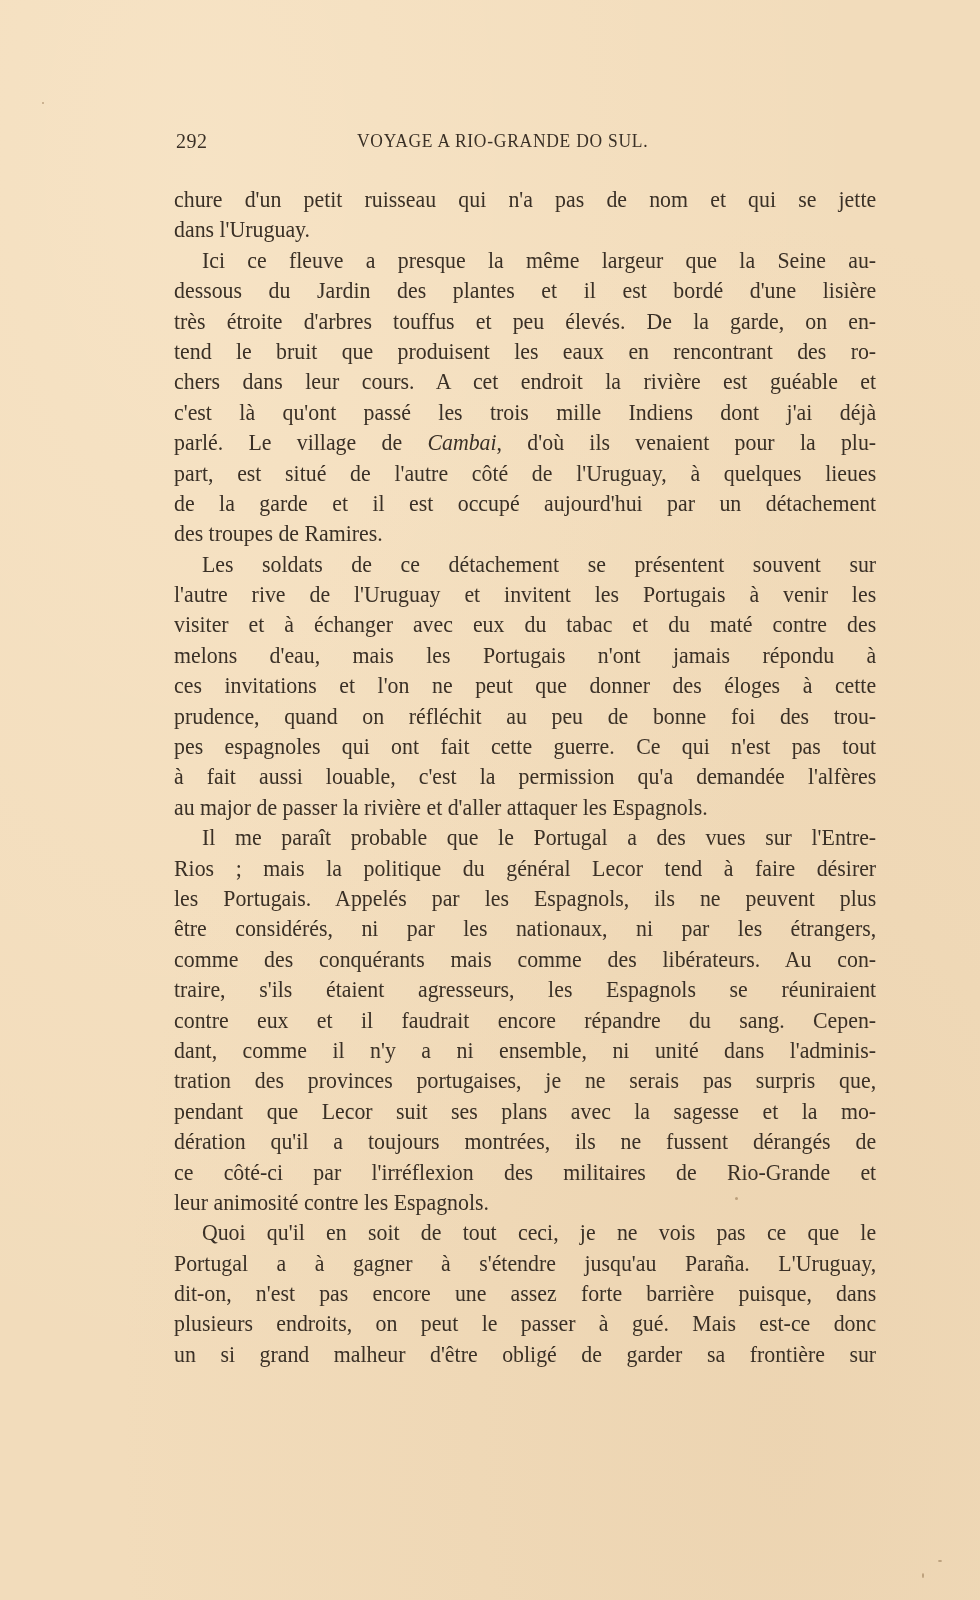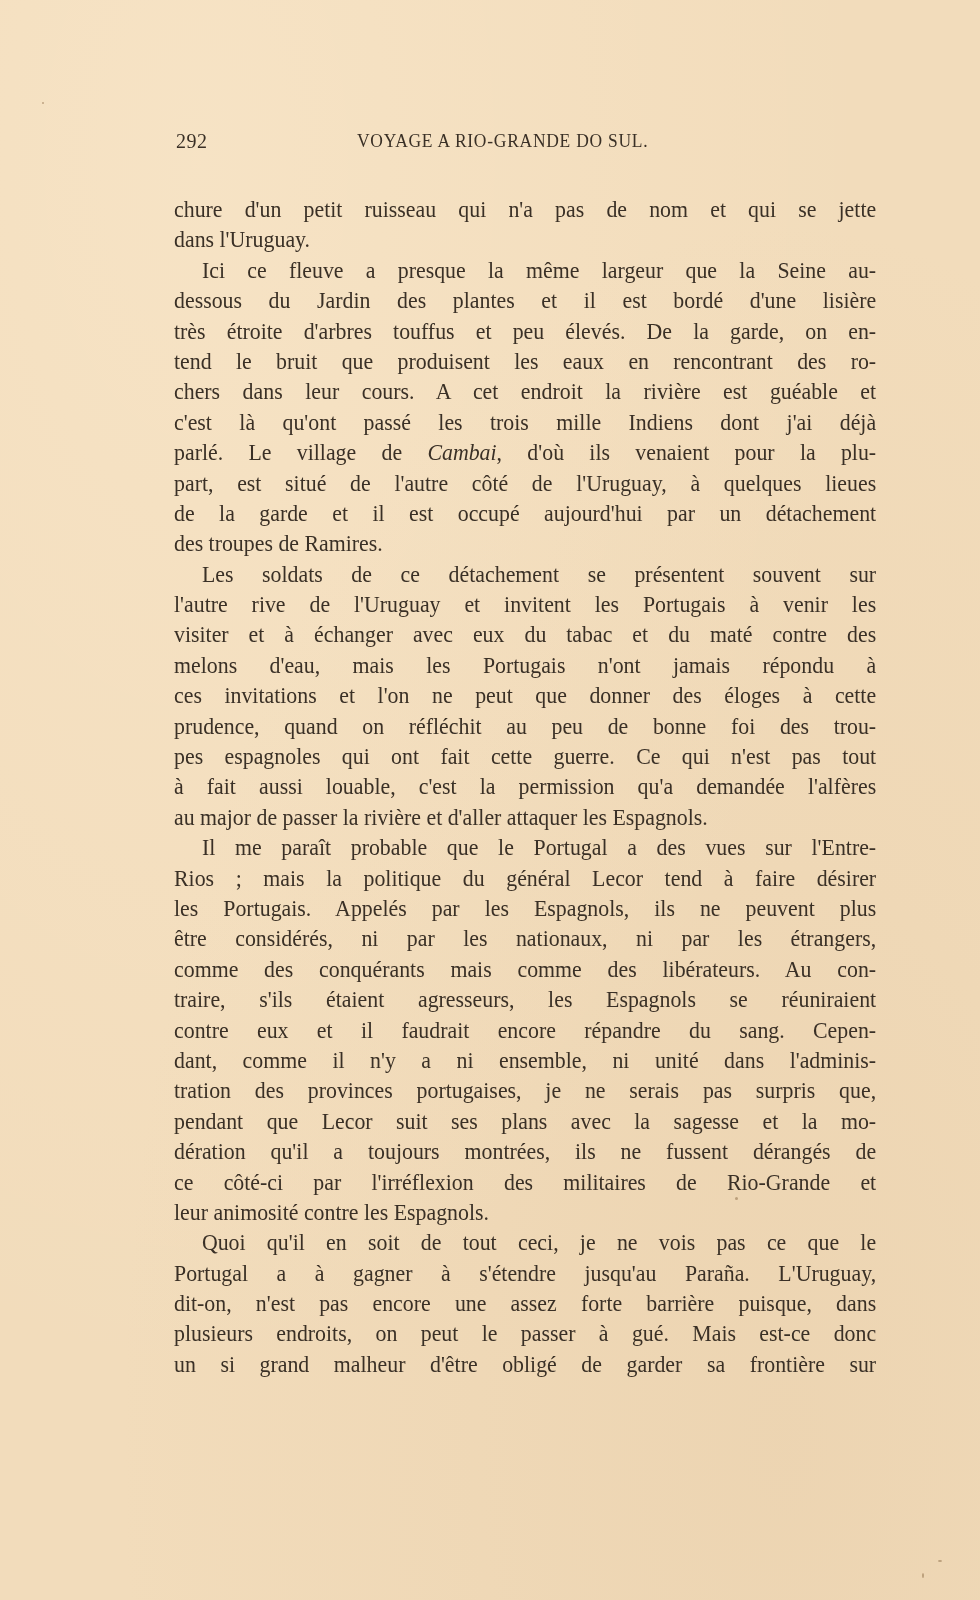--- a/index.html
+++ b/index.html
@@ -43,21 +43,21 @@
       left: 181px;
       top: 0;
       font-size: 19px;
       letter-spacing: 0.8px;
       transform: scaleX(0.92);
       transform-origin: left top;
       white-space: nowrap;
     }
     .body-text {
       position: absolute;
-      top: 194px;
+      top: 184px;
       left: 174px;
       width: 702px;
     }
     .line {
       height: 30.4px;
       line-height: 30.4px;
       font-size: 23.5px;
       white-space: nowrap;
       text-align: justify;
       text-align-last: justify;

